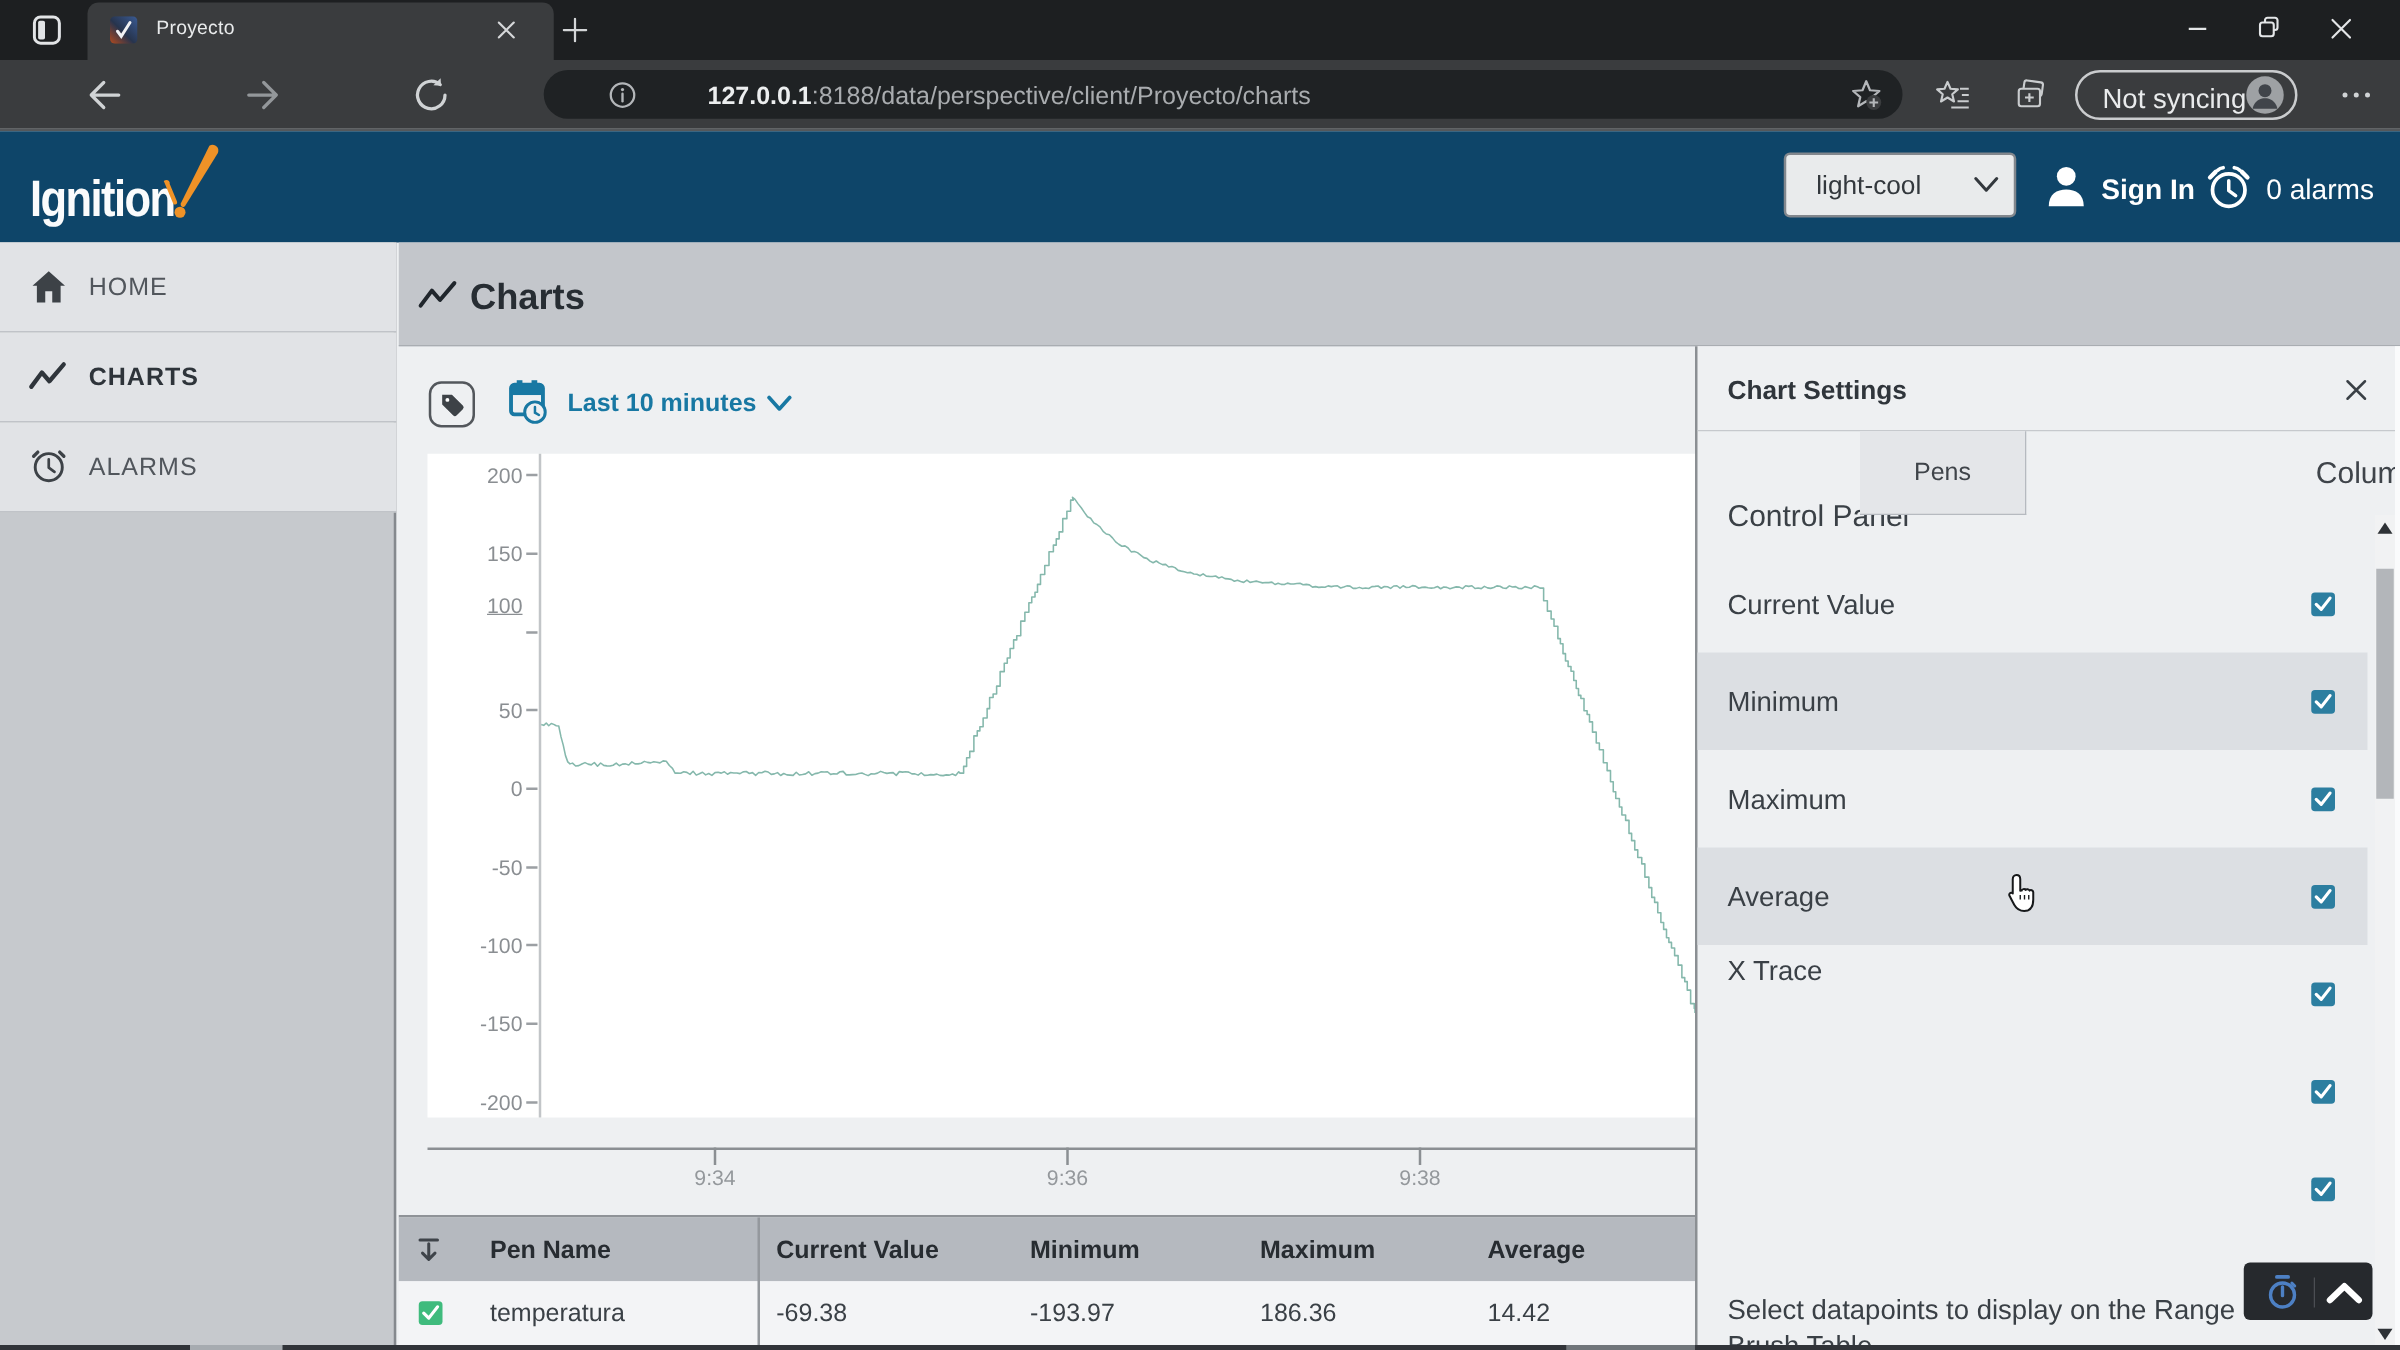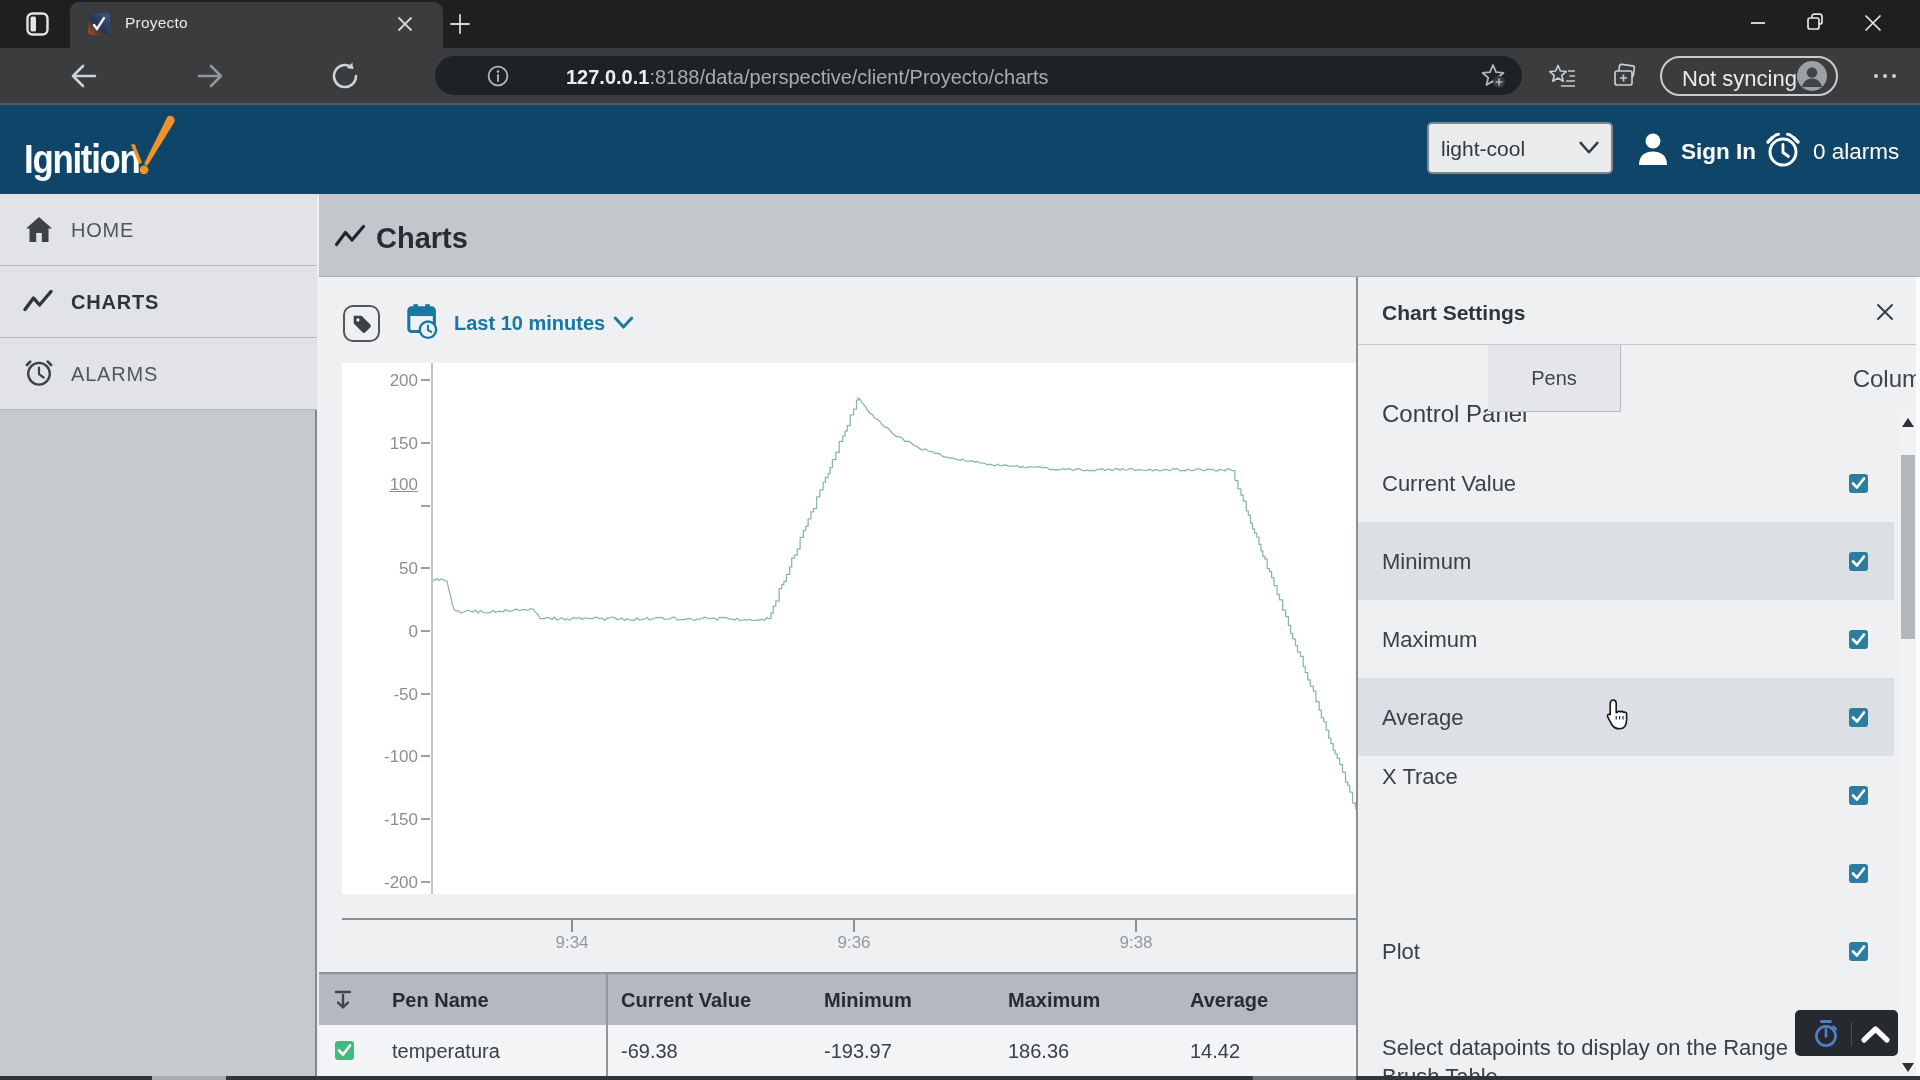--- a/index.html
+++ b/index.html
@@ -12,21 +12,21 @@
 #tab { left:70px; top:2px; width:373px; height:46px; background:#3a3c3e; border-radius:9px 9px 0 0; }
 #tabtitle { left:125px; top:14px; font-size:15.5px; color:#e9ebec; letter-spacing:.2px; }
 #addrbar { left:0; top:48px; width:1920px; height:55px; background:#3a3c3e; }
 #chromeline { left:0; top:103px; width:1920px; height:2px; background:#55585b; }
 #urlpill { left:435px; top:56px; width:1087px; height:39px; border-radius:20px; background:#1f2224; }
 #urltext { left:566px; top:66px; font-size:20px; color:#a9acaf; }
 #urltext b { color:#eceeef; font-weight:bold; }
 
 #apphead { left:0; top:105px; width:1920px; height:89px; background:#0e4569; }
 #themesel { left:1427px; top:122px; width:186px; height:52px; background:#e9ebec; border:2px solid #82878d; border-radius:5px; }
-#themesel span { position:absolute; left:12px; top:13px; font-size:21px; color:#33383d; }
+#themesel span { position:absolute; left:24px; top:13px; font-size:21px; color:#33383d; }
 #signin { left:1681px; top:139px; font-size:22.5px; color:#fff; font-weight:bold; }
 #alarmtxt { left:1813px; top:139px; font-size:22.5px; color:#fff; }
 
 #sidebar { left:0; top:194px; width:317px; height:886px; background:#c6c9cd; border-right:2px solid #85898e; }
 .navitem { position:absolute; left:0; width:317px; height:72px; background:#e1e3e6; border-bottom:1px solid #b5b9be; }
 .navitem .lbl { position:absolute; left:71px; top:25px; font-size:20px; color:#51565c; letter-spacing:.8px; }
 #nav2 .lbl { font-weight:bold; color:#2e343a; }
 
 #titlebar { left:319px; top:194px; width:1601px; height:83px; background:#c3c6cb; border-bottom:1px solid #a9adb2; }
 #titletxt { left:376px; top:222px; font-size:29px; font-weight:bold; color:#272d33; }
@@ -300,23 +300,20 @@
     </div>
 <div class="prow" style="top:600px;">
       <span class="t">Maximum</span>
     </div>
 <div class="prow g" style="top:678px;">
       <span class="t">Average</span>
     </div>
 <div class="prow" style="top:737px;">
       <span class="t">X Trace</span>
     </div>
-<div class="prow" style="top:912px;">
-      <span class="t">Plot</span>
-    </div>
 <span class="cb" style="top:474px;">
       <svg width="19" height="19" viewBox="0 0 19 19" style="position:absolute;left:0;top:0;">
         <path d="M4 9.5 L8 13.5 L15 4.5" fill="none" stroke="#fff" stroke-width="2.6" stroke-linecap="round" stroke-linejoin="round"></path>
       </svg>
     </span>
 <span class="cb" style="top:552px;">
       <svg width="19" height="19" viewBox="0 0 19 19" style="position:absolute;left:0;top:0;">
         <path d="M4 9.5 L8 13.5 L15 4.5" fill="none" stroke="#fff" stroke-width="2.6" stroke-linecap="round" stroke-linejoin="round"></path>
       </svg>
     </span>

